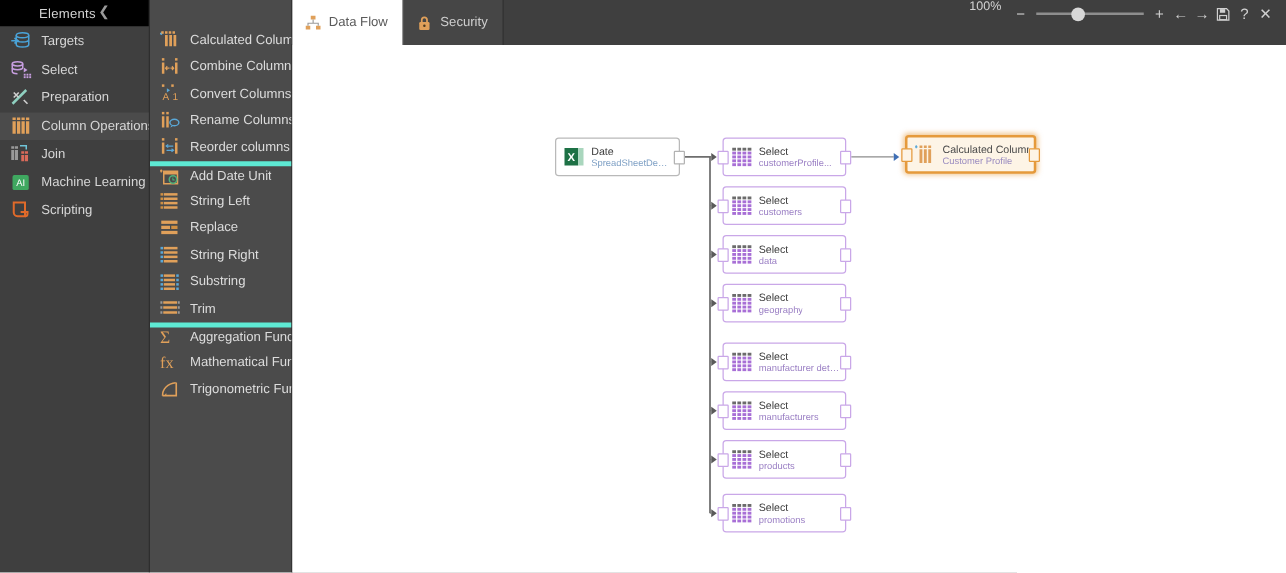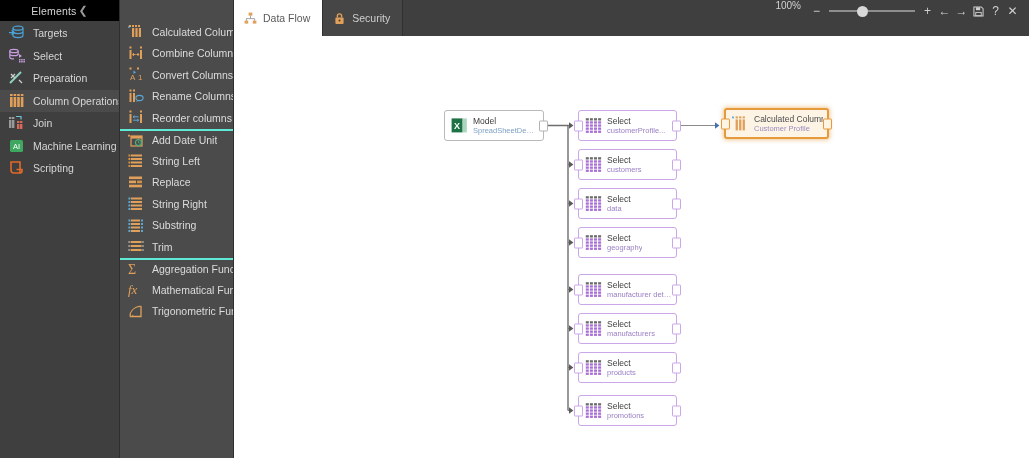--- a/index.html
+++ b/index.html
@@ -60,21 +60,21 @@
     padding-top: 21px;
   }
   .op-item {
     height: 21.5px;
     display: flex; align-items: center;
     padding-left: 8px;
     color: #dcdcdc; font-size: 10.5px;
     cursor: pointer;
     white-space: nowrap;
   }
-  .op-item.sep { border-top: 2px solid #5eead4; }
+  .op-item.sep { border-top: 4px solid #5eead4; }
   .op-item .ico { width: 17px; height: 15px; margin-right: 7px; flex: 0 0 17px;
                   position: relative; display:block; }
   .op-item .lbl { overflow: hidden; text-overflow: clip; }
 
   
   .right { flex: 1 1 auto; height: 458px; display: flex; flex-direction: column;
            background: #ffffff; position: relative; }
 
   .tabbar {
     height: 36px; background: #3f3f3f;
@@ -410,21 +410,21 @@
               <rect x="14.2" y="10" width="1.6" height="2"></rect>
             </g>
           </svg></span>
         <span class="lbl">Trim</span>
       </div>
       <div class="op-item sep">
         <span class="ico"><span style="font-size:14px;color:#e0a05a;font-family:'Liberation Serif',serif;line-height:15px;">Σ</span></span>
         <span class="lbl">Aggregation Function</span>
       </div>
       <div class="op-item">
-        <span class="ico"><span style="font-size:13px;color:#e0a05a;font-family:'Liberation Serif',serif;font-style:italic;line-height:15px;text-align:right;">fx</span></span>
+        <span class="ico"><span style="font-size:13px;color:#e0a05a;font-family:'Liberation Serif',serif;line-height:15px;text-align:right;">fx</span></span>
         <span class="lbl">Mathematical Function</span>
       </div>
       <div class="op-item">
         <span class="ico"><svg width="17" height="15" viewBox="0 0 17 15" aria-hidden="true">
             <path d="M2 12.5h11V2" stroke="#e0a05a" stroke-width="1.3" fill="none"></path>
             <path d="M2 12.5C2 7 6 3 12.6 2.2" stroke="#e0a05a" stroke-width="1.2" fill="none"></path>
             <path d="M4.2 12.5a2.4 2.4 0 0 0 .6-1.6" stroke="#e0a05a" stroke-width="0.9" fill="none"></path>
           </svg></span>
         <span class="lbl">Trigonometric Functi...</span>
       </div>
@@ -497,21 +497,21 @@
           <path d="M447 89.5 H481" stroke="#8c8c8c" stroke-width="1" fill="none"></path>
           <path d="M481 86.3 L485.4 89.5 L481 92.7 Z" fill="#3f6fb5"></path>
         </svg>
     <div class="node excel" style="left: 210px; top: 74px;">
           <span class="nico"><svg width="17" height="17" viewBox="0 0 17 17" aria-hidden="true">
               <rect x="0.6" y="1.4" width="11" height="14" fill="#1d7145"></rect>
               <rect x="11.6" y="1.4" width="4.2" height="14" fill="#a9d6bd"></rect>
               <text x="6.1" y="11.6" font-size="9" font-weight="bold" font-family="Liberation Sans" fill="#ffffff" text-anchor="middle">X</text>
             </svg></span>
           <span class="ntext">
-            <span class="ntitle">Model</span>
+            <span class="ntitle">Date</span>
             <span class="nsub">SpreadSheetDemo l...</span>
           </span>
           <span class="port out"></span>
         </div>
         <div class="node select" style="left: 344px; top: 74px;">
           <span class="nico"><svg width="17" height="17" viewBox="0 0 17 17" aria-hidden="true">
               <rect x="0.8" y="1.2" width="3" height="2.3" fill="#6b6b6b"></rect>
               <rect x="4.8999999999999995" y="1.2" width="3" height="2.3" fill="#6b6b6b"></rect>
               <rect x="9" y="1.2" width="3" height="2.3" fill="#6b6b6b"></rect>
               <rect x="13.1" y="1.2" width="3" height="2.3" fill="#6b6b6b"></rect>

